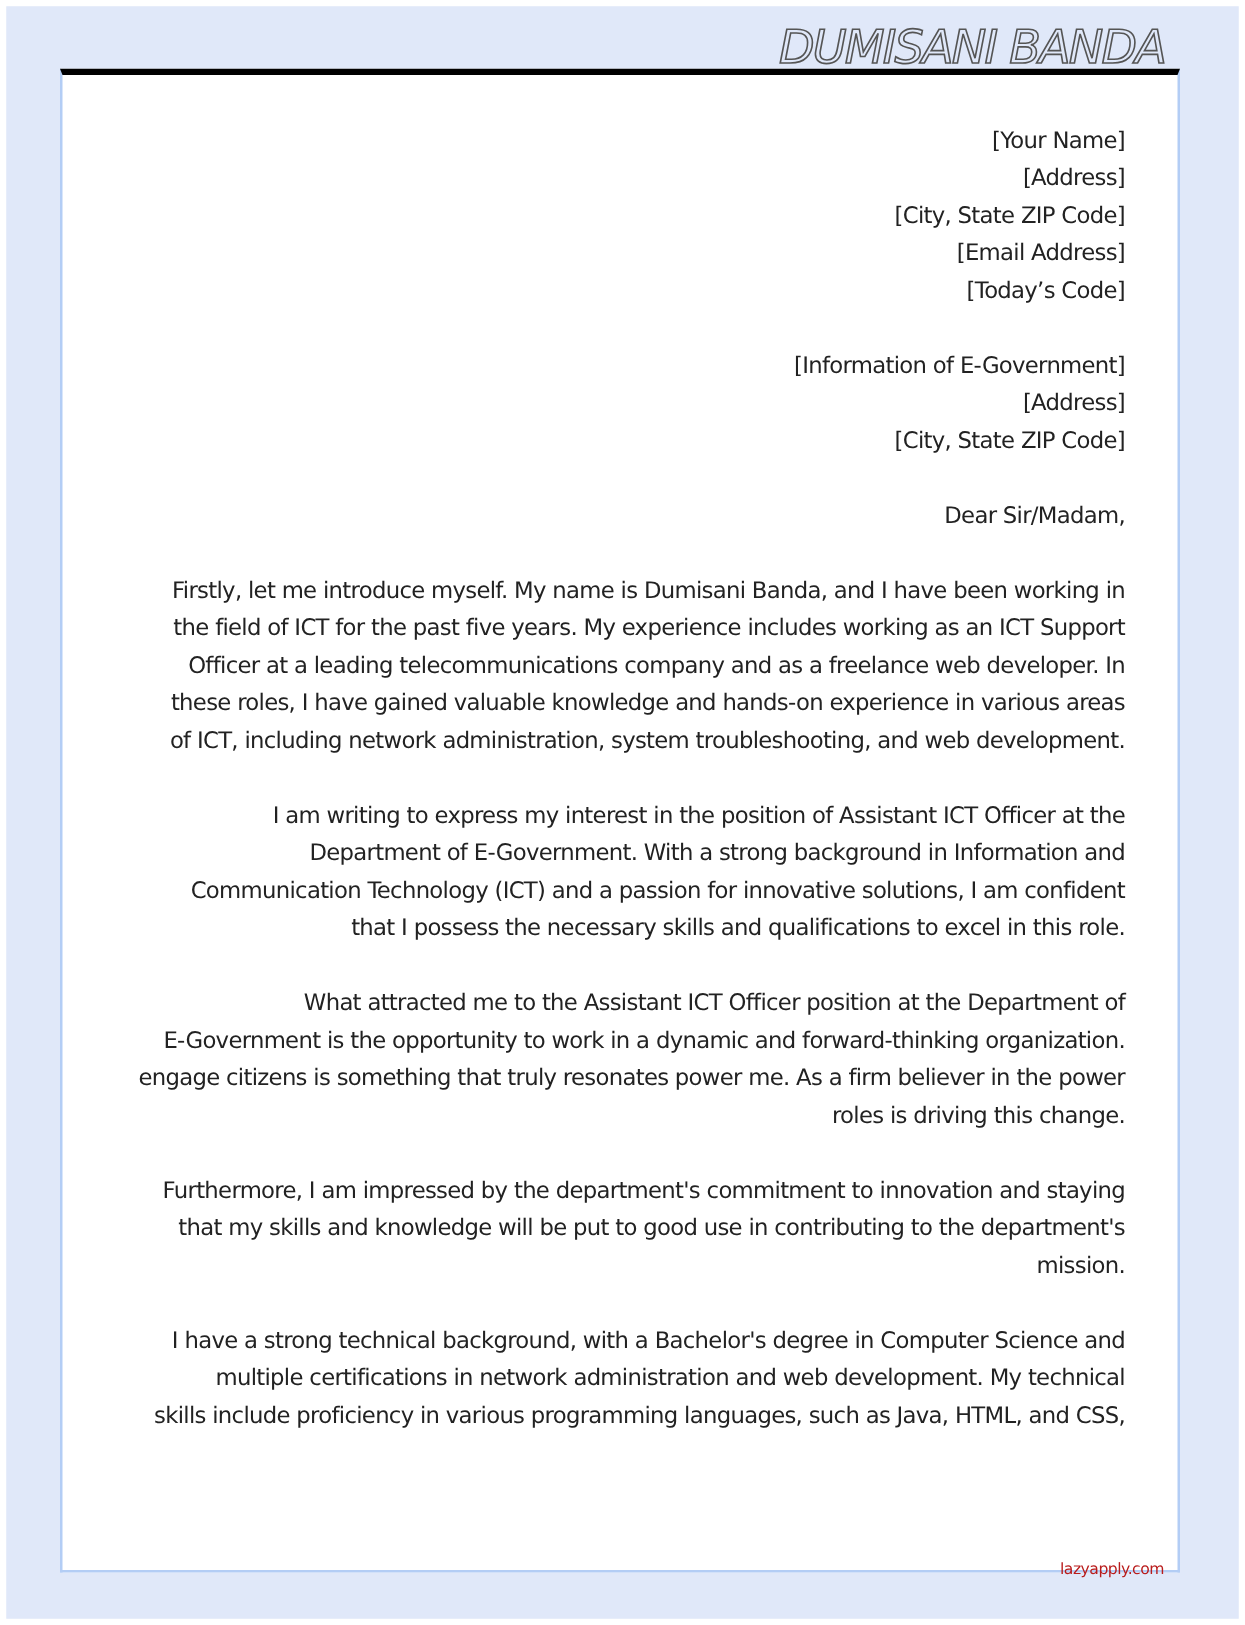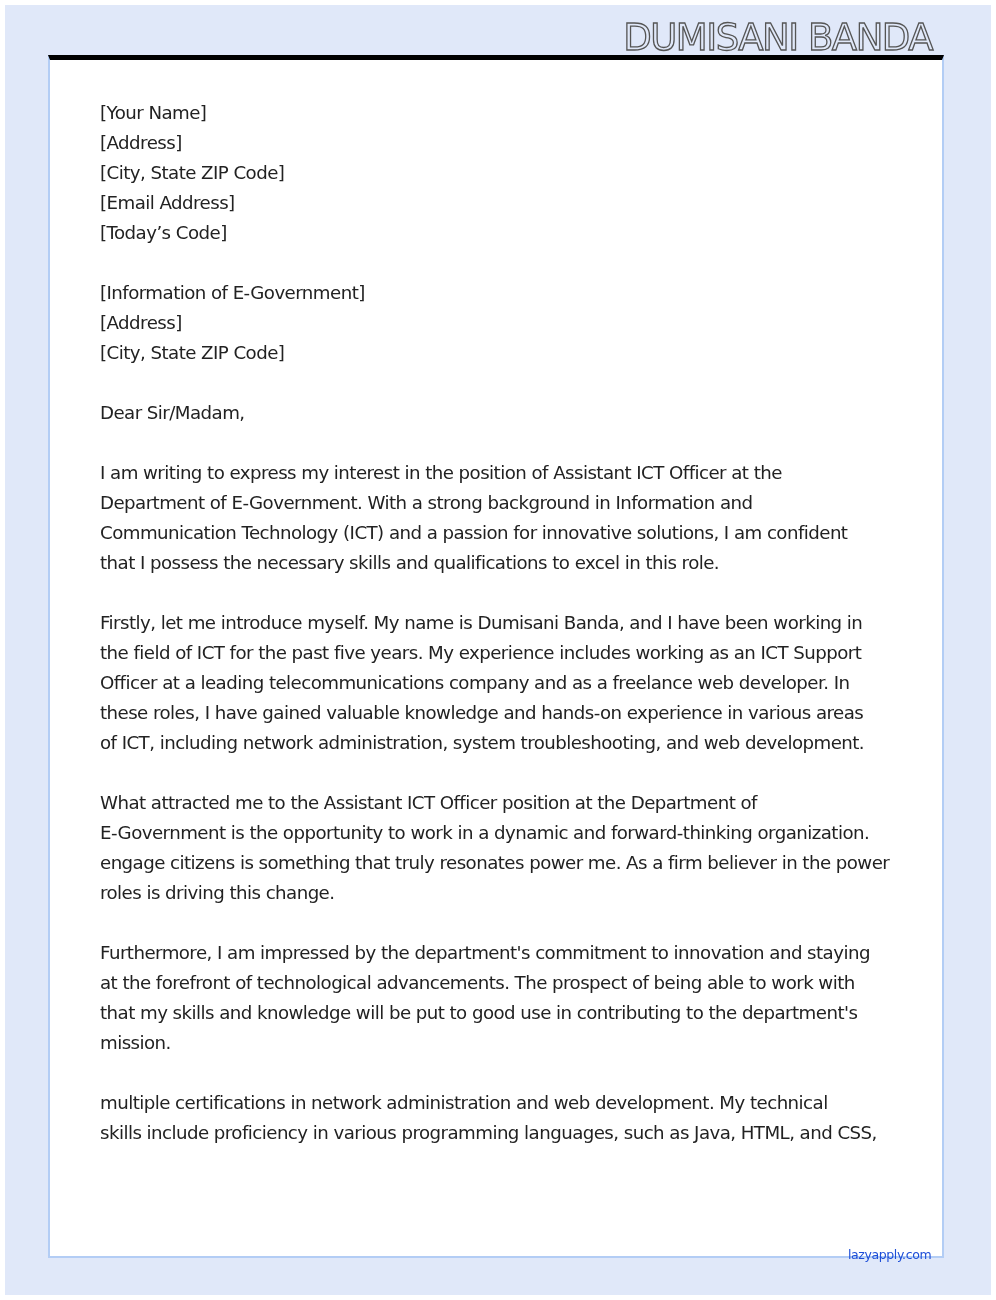--- a/index.html
+++ b/index.html
@@ -29,20 +29,21 @@
     top: 11px;
     font-family: "DejaVu Sans", sans-serif;
     font-size: 37px;
     line-height: 44px;
     letter-spacing: -1.5px;
     color: #e0e8f9;
     -webkit-text-stroke: 1.3px #555555;
     white-space: nowrap;
     margin: 0;
     font-weight: normal;
+    font-style: italic;
   }
   .page {
     position: absolute;
     left: 43px;
     top: 50px;
     width: 896px;
     height: 1203px;
     background: #ffffff;
     border-top: 5px solid #000000;
     border-left: 2px solid #b3cdf5;
@@ -59,36 +60,37 @@
     font-size: 18.2px;
     line-height: 30px;
     color: #222222;
     letter-spacing: -0.55px;
     z-index: 2;
   }
   .content .line {
     display: block;
     white-space: nowrap;
     height: 30px;
+    text-align: right;
   }
   .content .gap {
     display: block;
     height: 30px;
   }
   .content p {
     margin: 0 0 30px 0;
   }
   .watermark {
     position: absolute;
     left: 843px;
     top: 1242px;
     font-family: "DejaVu Sans", sans-serif;
     font-size: 12.5px;
     letter-spacing: -0.4px;
-    color: #1d4ed8;
+    color: #b91c1c;
     z-index: 3;
     background: transparent;
     text-align: right;
   }
 </style>
 </head>
 <body>
 
 <div class="outer">
   <h1 class="title">DUMISANI BANDA</h1>
@@ -107,48 +109,48 @@
     <div>
       <span class="line">[Information of E-Government]</span>
       <span class="line">[Address]</span>
       <span class="line">[City, State ZIP Code]</span>
     </div>
     <span class="gap"></span>
     <span class="line">Dear Sir/Madam,</span>
     <span class="gap"></span>
 
     <p>
-      <span class="line">I am writing to express my interest in the position of Assistant ICT Officer at the</span>
-      <span class="line">Department of E-Government. With a strong background in Information and</span>
-      <span class="line">Communication Technology (ICT) and a passion for innovative solutions, I am confident</span>
-      <span class="line">that I possess the necessary skills and qualifications to excel in this role.</span>
-    </p>
-
-    <p>
       <span class="line">Firstly, let me introduce myself. My name is Dumisani Banda, and I have been working in</span>
       <span class="line">the field of ICT for the past five years. My experience includes working as an ICT Support</span>
       <span class="line">Officer at a leading telecommunications company and as a freelance web developer. In</span>
       <span class="line">these roles, I have gained valuable knowledge and hands-on experience in various areas</span>
       <span class="line">of ICT, including network administration, system troubleshooting, and web development.</span>
+    </p>
+
+    <p>
+      <span class="line">I am writing to express my interest in the position of Assistant ICT Officer at the</span>
+      <span class="line">Department of E-Government. With a strong background in Information and</span>
+      <span class="line">Communication Technology (ICT) and a passion for innovative solutions, I am confident</span>
+      <span class="line">that I possess the necessary skills and qualifications to excel in this role.</span>
     </p>
 
     <p>
       <span class="line">What attracted me to the Assistant ICT Officer position at the Department of</span>
       <span class="line">E-Government is the opportunity to work in a dynamic and forward-thinking organization.</span>
       <span class="line">engage citizens is something that truly resonates power me. As a firm believer in the power</span>
       <span class="line">roles is driving this change.</span>
     </p>
 
     <p>
       <span class="line">Furthermore, I am impressed by the department's commitment to innovation and staying</span>
-      <span class="line">at the forefront of technological advancements. The prospect of being able to work with</span>
       <span class="line">that my skills and knowledge will be put to good use in contributing to the department's</span>
       <span class="line">mission.</span>
     </p>
 
     <p>
+      <span class="line">I have a strong technical background, with a Bachelor's degree in Computer Science and</span>
       <span class="line">multiple certifications in network administration and web development. My technical</span>
       <span class="line">skills include proficiency in various programming languages, such as Java, HTML, and CSS,</span>
     </p>
   </div>
 
   <div class="watermark">lazyapply.com</div>
 </div>
 
 </body></html>

